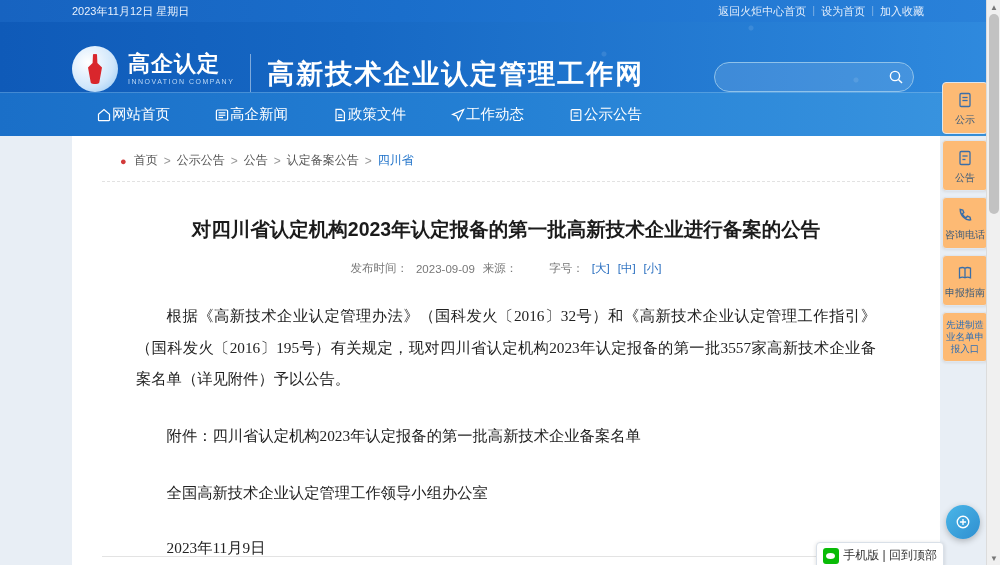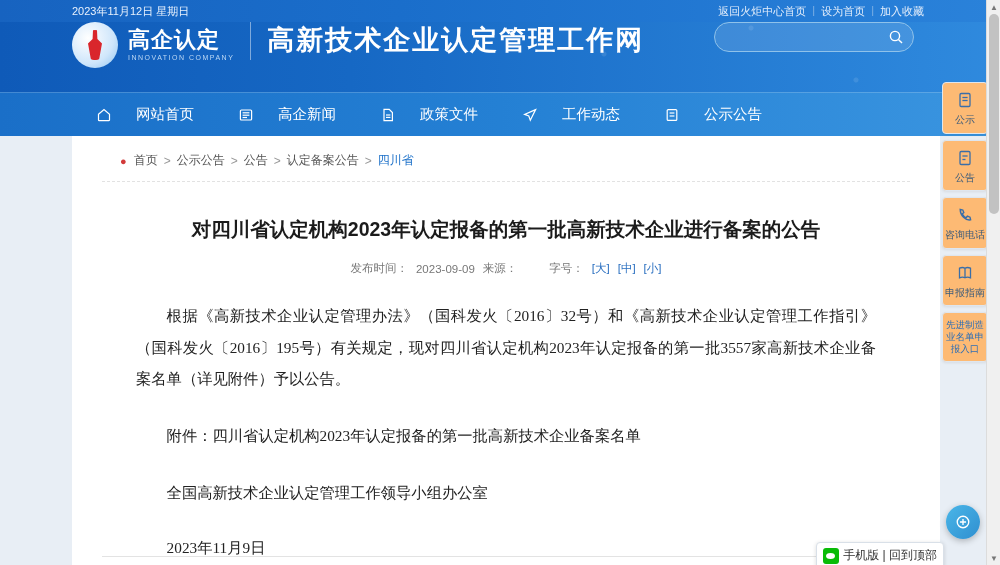--- a/index.html
+++ b/index.html
@@ -34,21 +34,21 @@
   }
   .topbar .links span { color: #e4eefb; cursor: pointer; }
   .topbar .links .sep { color: #7fb0e4; }
 
   
   .header {
     height: 70px;
     background: linear-gradient(90deg, #0f5ab8 0%, #1668c4 35%, #2f8ade 100%);
     position: relative;
     display: flex;
-    align-items: flex-start;
+    align-items: flex-end;
     padding: 0 16px 0 72px;
     overflow: hidden;
   }
   .header::after {
     content: "";
     position: absolute;
     right: 60px; top: -20px;
     width: 420px; height: 130px;
     background:
       radial-gradient(circle at 20% 40%, rgba(255,255,255,.10) 0 2px, transparent 3px),
@@ -109,21 +109,21 @@
   
   .nav {
     height: 44px;
     background: linear-gradient(90deg, #1a6fc8 0%, #2480d4 50%, #3a95e0 100%);
     display: flex; align-items: center;
     padding-left: 72px;
     padding-right: 60px;
     border-top: 1px solid rgba(255,255,255,.18);
   }
   .nav-item {
-    display: flex; align-items: center; gap: 24px;
+    display: flex; align-items: center; gap: 0;
     color: #ffffff; font-size: 14.5px;
     padding: 0 22px;
     height: 100%;
     cursor: pointer;
     white-space: nowrap;
   }
   .nav-item:first-child { padding-left: 24px; }
   .nav-item svg { flex: none; }
 
   

